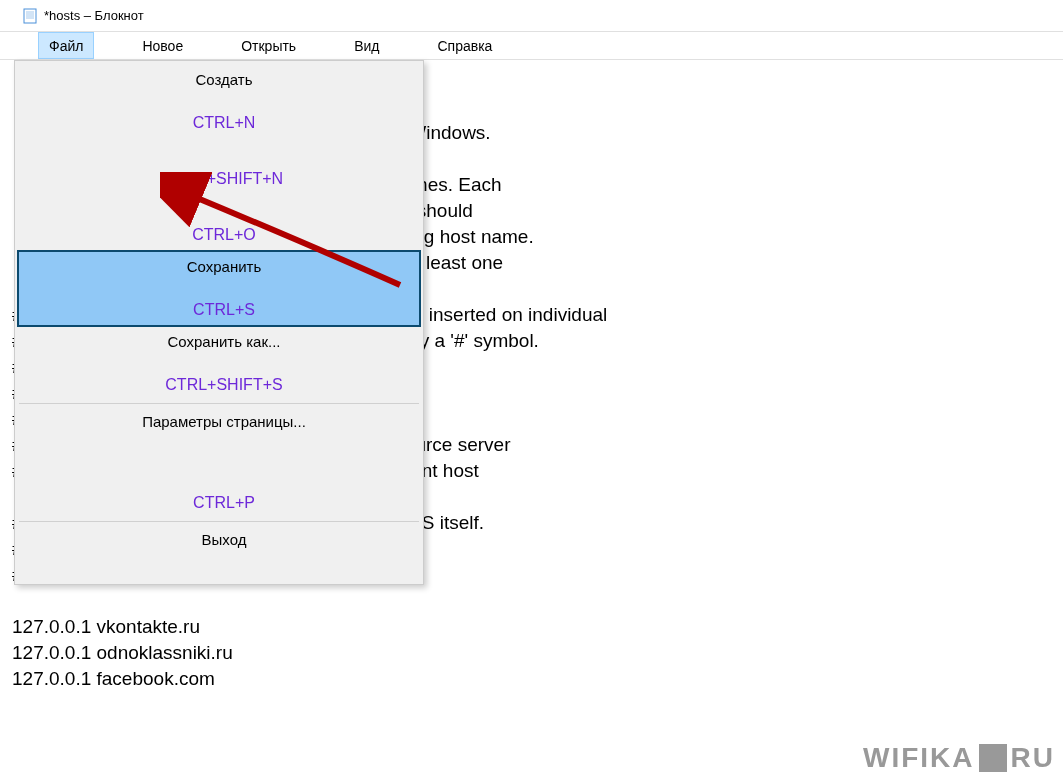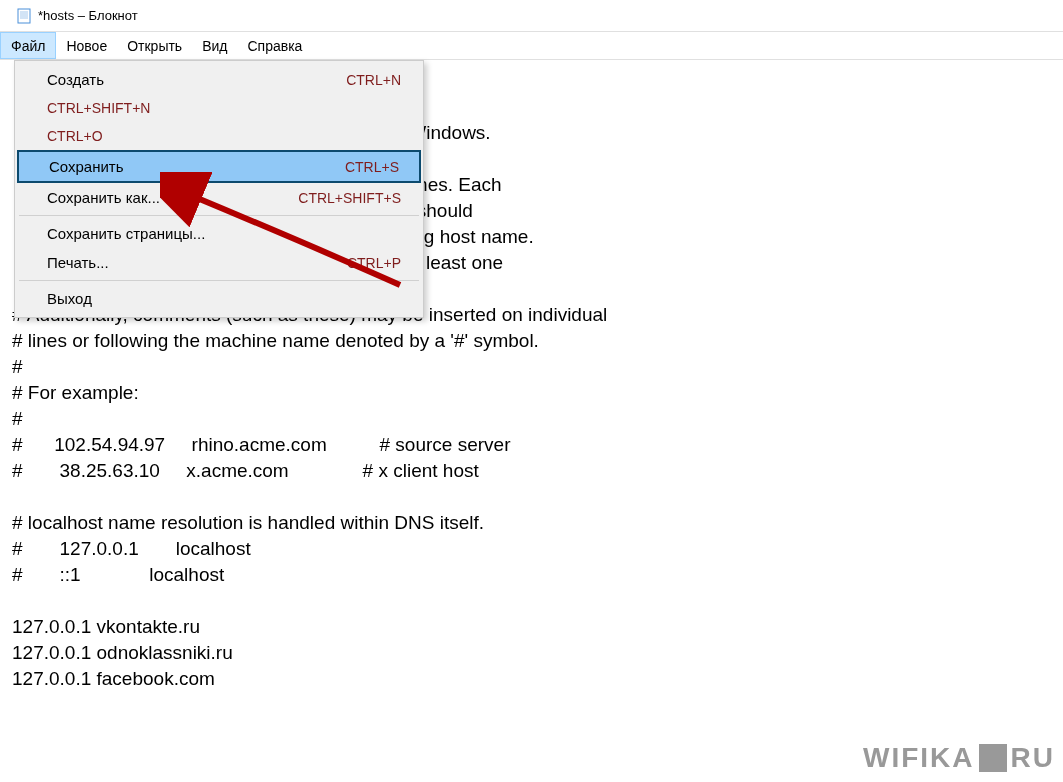--- a/index.html
+++ b/index.html
@@ -13,21 +13,21 @@
       background: #fff;
       width: 1063px;
       height: 782px;
       overflow: hidden;
       position: relative;
     }
     .titlebar {
       height: 32px;
       display: flex;
       align-items: center;
-      padding: 0 16px;
+      padding: 0 22px;
       border-bottom: 1px solid #e0e0e0;
     }
     .app-icon {
       width: 16px;
       height: 16px;
       margin-right: 6px;
       display: flex;
       align-items: center;
       justify-content: center;
     }
@@ -45,20 +45,21 @@
       align-items: stretch;
       border-bottom: 1px solid #e0e0e0;
       font-size: 14px;
     }
     .menu-item {
       padding: 0 10px;
       display: flex;
       align-items: center;
       cursor: pointer;
       color: #000;
+      margin-left: 38px;
     }
     .menu-item.active {
       background: #cce8ff;
       border: 1px solid #99d1ff;
     }
     .dropdown {
       position: absolute;
       top: 60px;
       left: 14px;
       width: 410px;
@@ -69,32 +70,34 @@
       padding: 4px 2px;
     }
     .dropdown-item {
       display: flex;
       justify-content: space-between;
       align-items: center;
       padding: 6px 20px 6px 30px;
       font-size: 15px;
       color: #000;
       cursor: pointer;
+      flex-direction: column;
     }
     .dropdown-item.highlighted {
       background: #90c8f6;
       border: 2px solid #0c4a6e;
       margin: 0;
     }
     .dropdown-item .label {
       flex: 1;
     }
     .dropdown-item .shortcut {
-      color: #7f1d1d;
-      font-size: 14px;
+      color: #6d28d9;
+      font-size: 16px;
+      margin-top: 26px;
     }
     .dropdown-separator {
       height: 1px;
       background: #d0d0d0;
       margin: 3px 2px;
     }
     .editor {
       padding: 8px 12px;
       font-family: Liberation Sans, sans-serif;
       font-size: 19px;
@@ -169,25 +172,24 @@
   <div class="dropdown-item highlighted">
     <span class="label">Сохранить</span>
     <span class="shortcut">CTRL+S</span>
   </div>
   <div class="dropdown-item">
     <span class="label">Сохранить как...</span>
     <span class="shortcut">CTRL+SHIFT+S</span>
   </div>
   <div class="dropdown-separator"></div>
   <div class="dropdown-item">
-    <span class="label">Сохранить страницы...</span>
+    <span class="label">Параметры страницы...</span>
     <span class="shortcut"></span>
   </div>
   <div class="dropdown-item">
-    <span class="label">Печать...</span>
     <span class="shortcut">CTRL+P</span>
   </div>
   <div class="dropdown-separator"></div>
   <div class="dropdown-item">
     <span class="label">Выход</span>
     <span class="shortcut"></span>
   </div>
 </div>
 
 <svg class="arrow" width="260" height="130">

